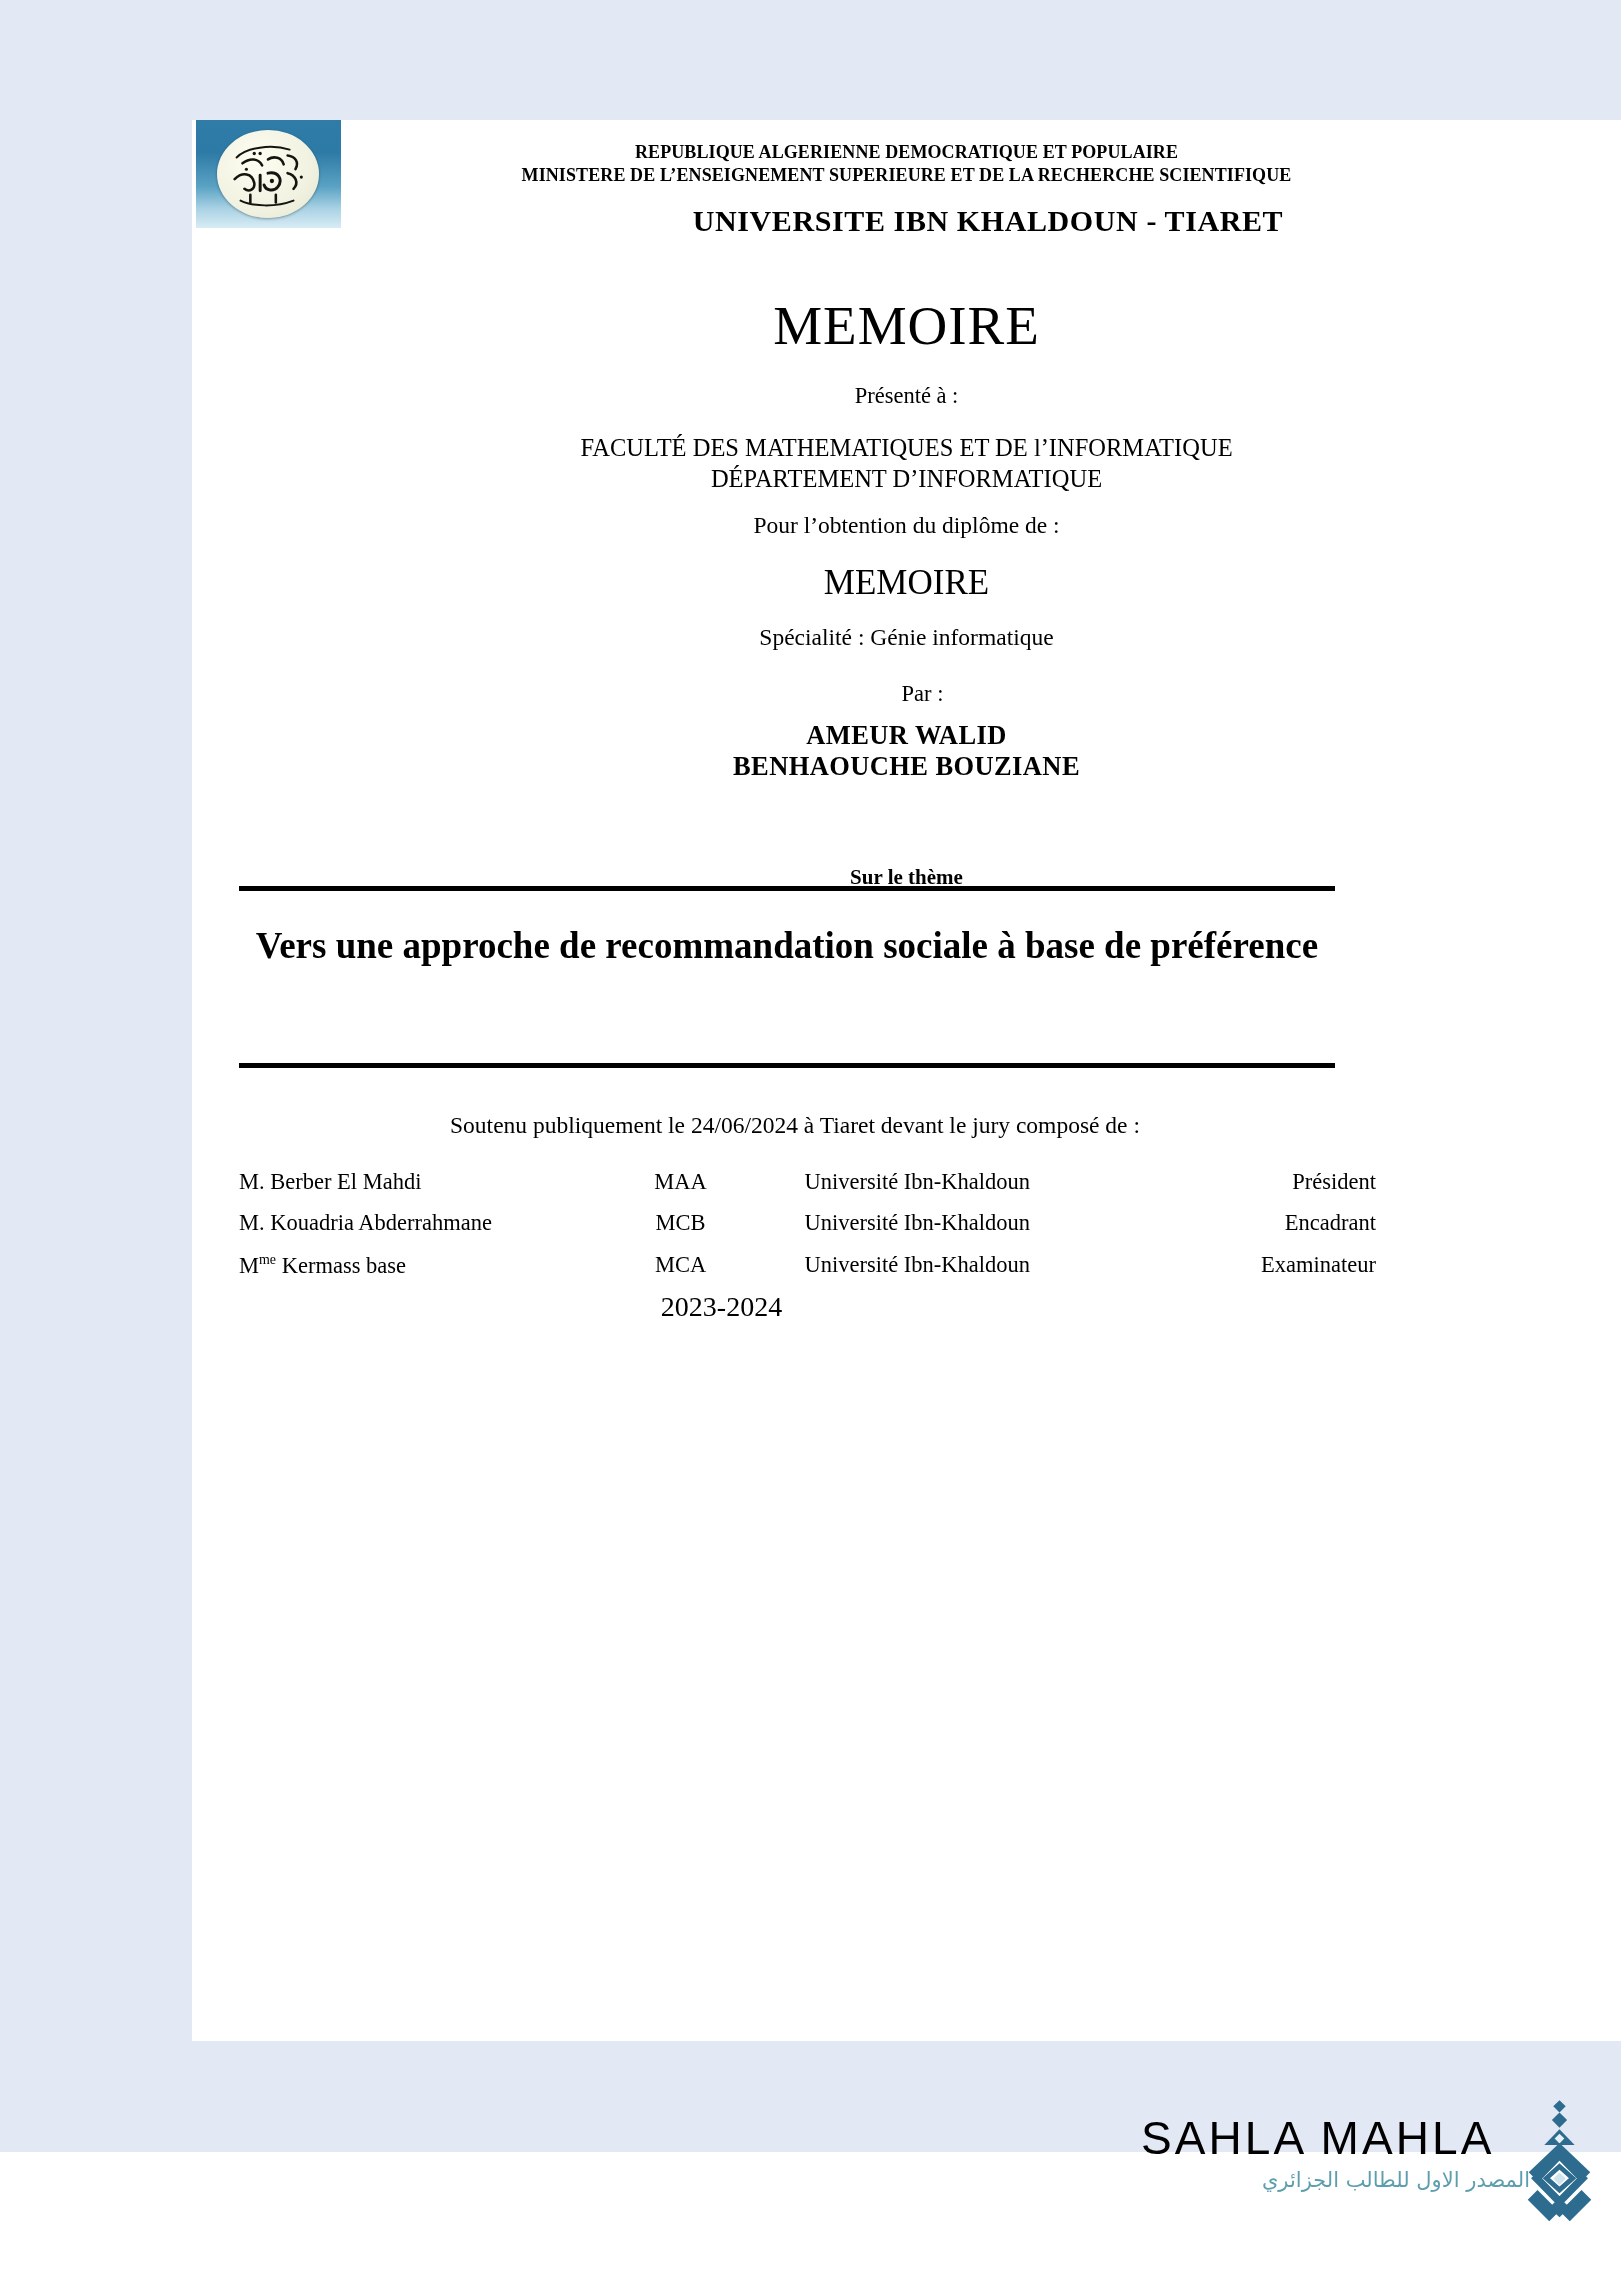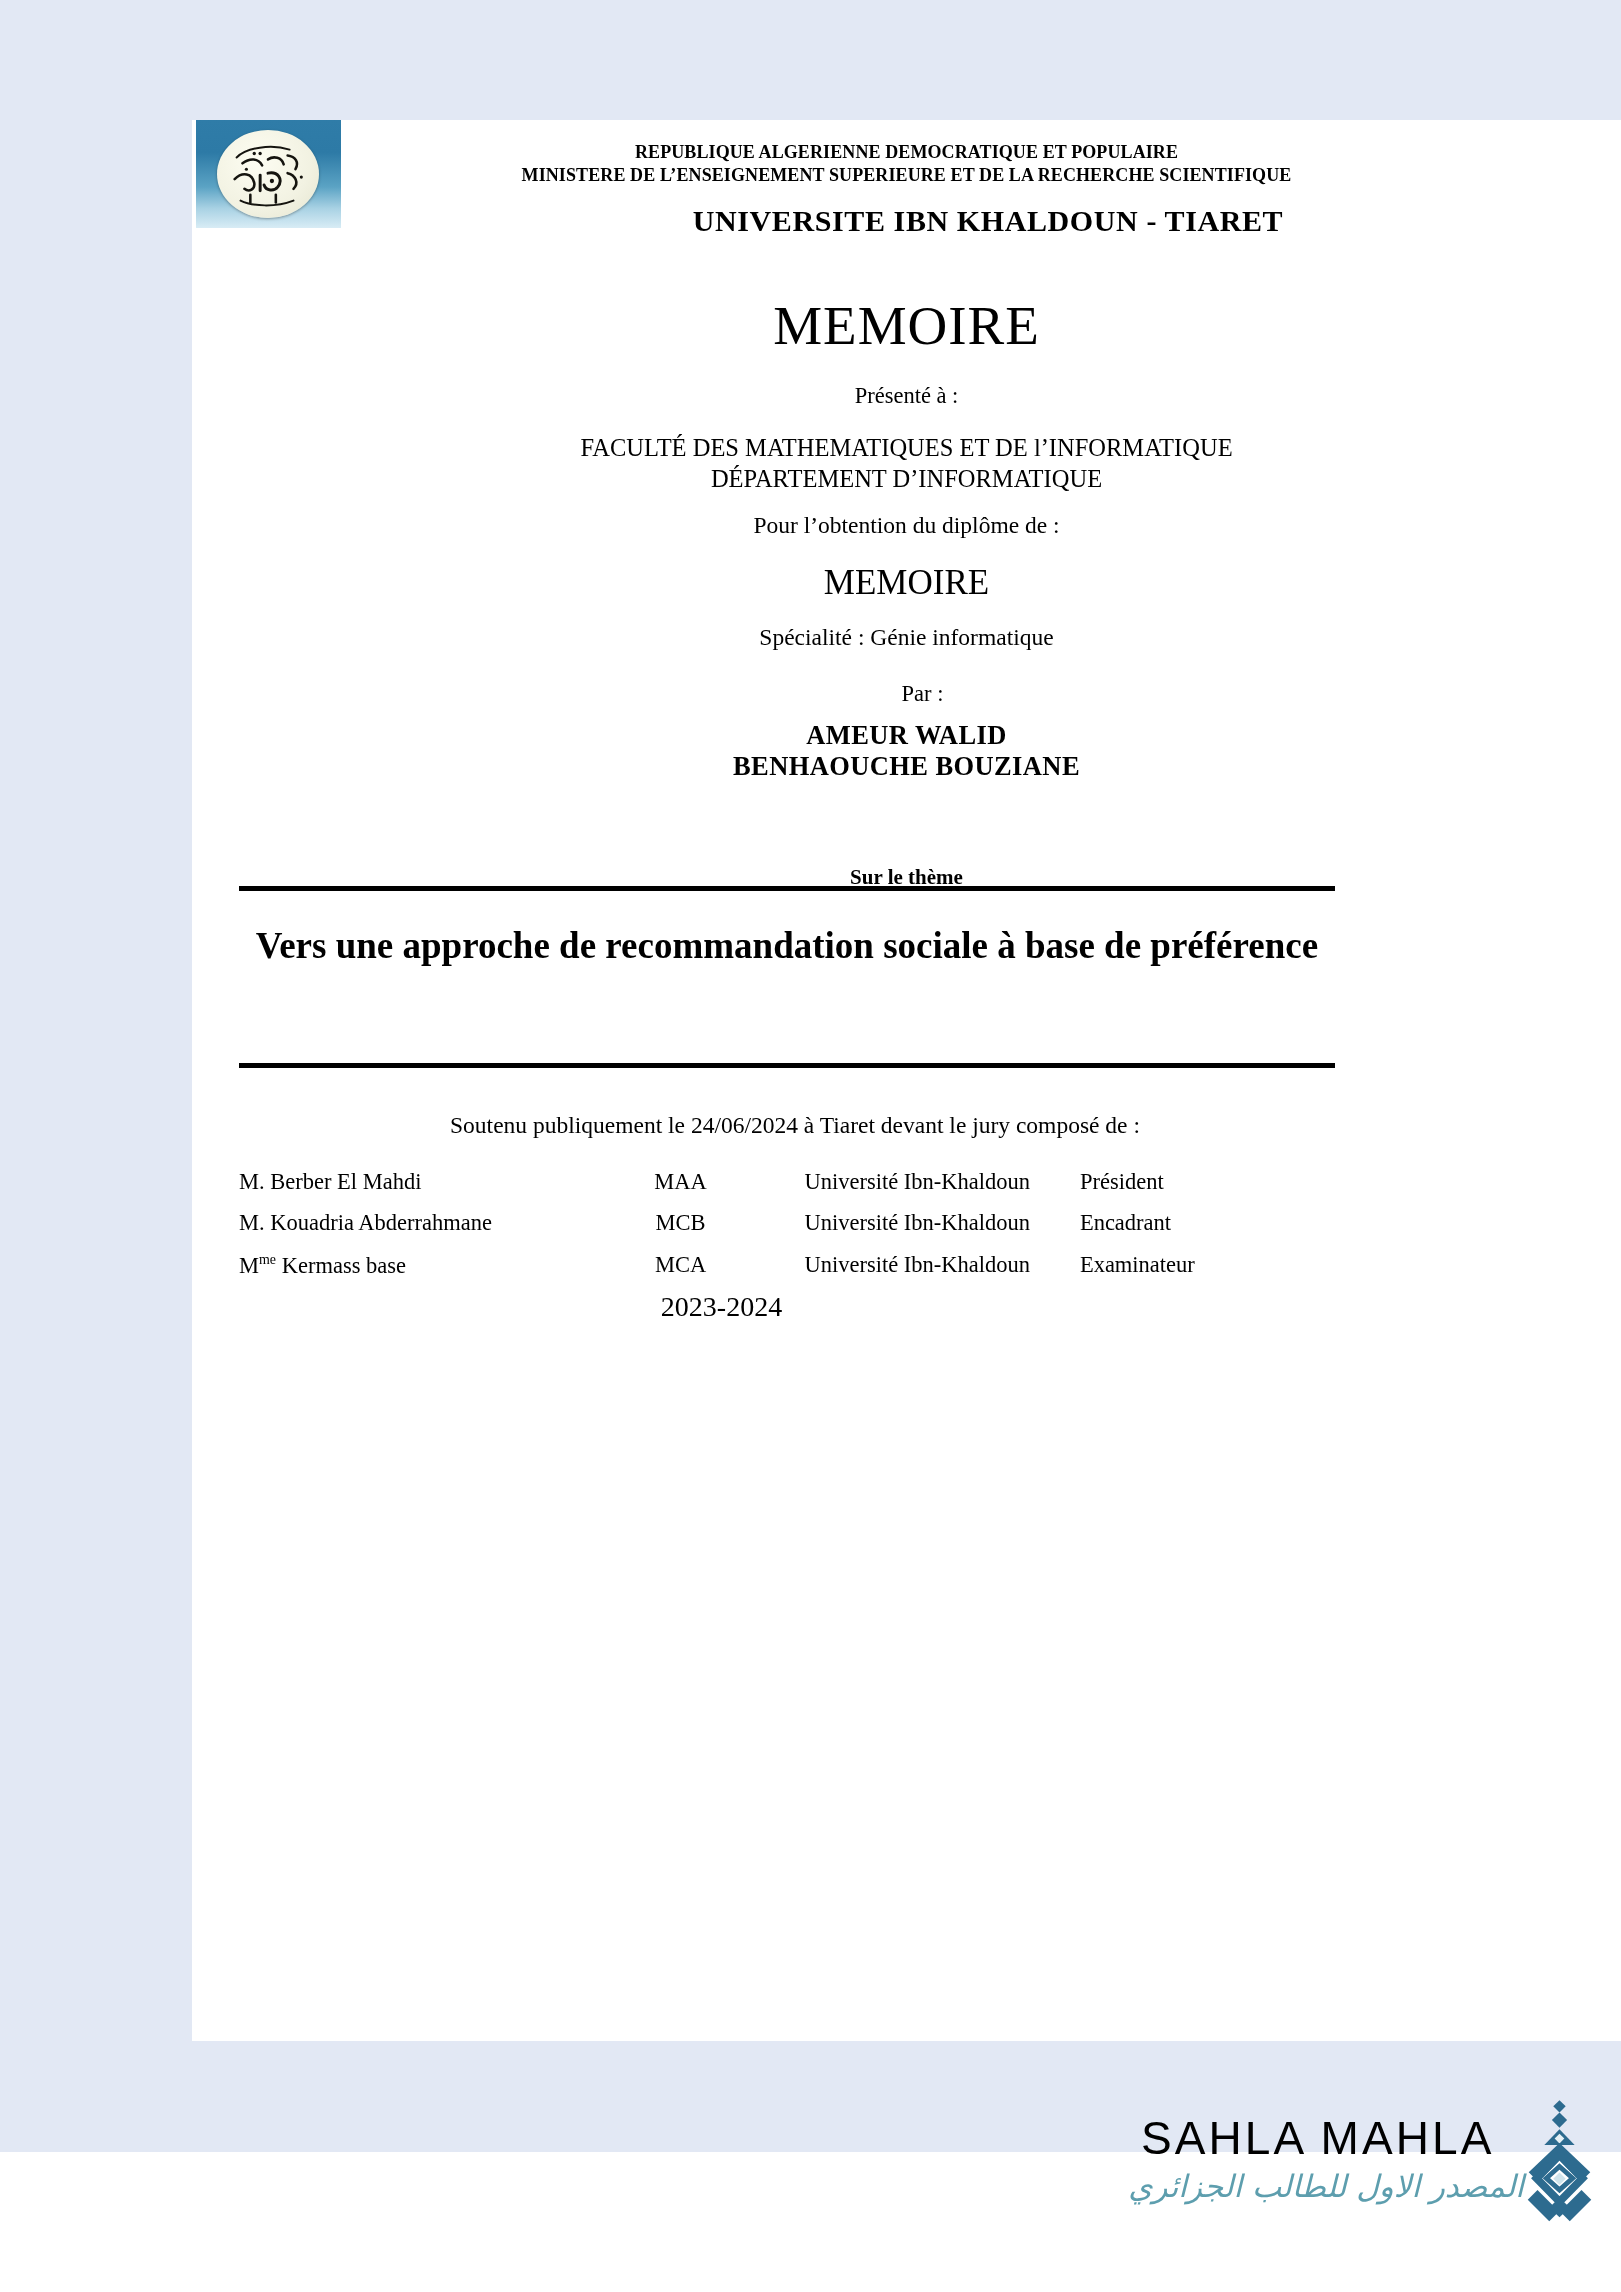--- a/index.html
+++ b/index.html
@@ -211,21 +211,21 @@
   #jury-table td {
     font-size: 22.5px;
     padding: 7.8px 0;
     vertical-align: baseline;
     white-space: nowrap;
     margin-left: 36px;
   }
   .jc-name  { width: 365px; text-align: left; padding-left: 0px; }
   .jc-grade { width: 147px; text-align: center; }
   .jc-univ  { width: 323px; text-align: center; }
-  .jc-role  { width: 294px; text-align: left; }
+  .jc-role  { width: 294px; text-align: right; }
   .sup { font-size: 0.62em; vertical-align: super; }
 
   #academic-year {
     position: absolute;
     left: 0px;
     top: 1171px;
     width: 1059px;
     text-align: center;
     font-size: 28px;
   }
@@ -243,30 +243,29 @@
     left: 3.9px;
     top: 5.9px;
     font-family: "Liberation Sans", sans-serif;
     font-size: 46px;
     letter-spacing: 3.1px;
     color: #000000;
     white-space: nowrap;
   }
   #sm-arabic {
     position: absolute;
-    left: 5px;
+    left: 11px;
     top: 63px;
     width: 382px;
     text-align: right;
     direction: rtl;
     font-family: "DejaVu Sans", sans-serif;
-    font-size: 31px;
+    font-size: 21px;
     color: #5d9eae;
     white-space: nowrap;
-    font-style: italic;
   }
   #sm-ornament {
     position: absolute;
     left: 377px;
     top: -4.9px;
     width: 90px;
     height: 129px;
   }
 </style>
 </head>

